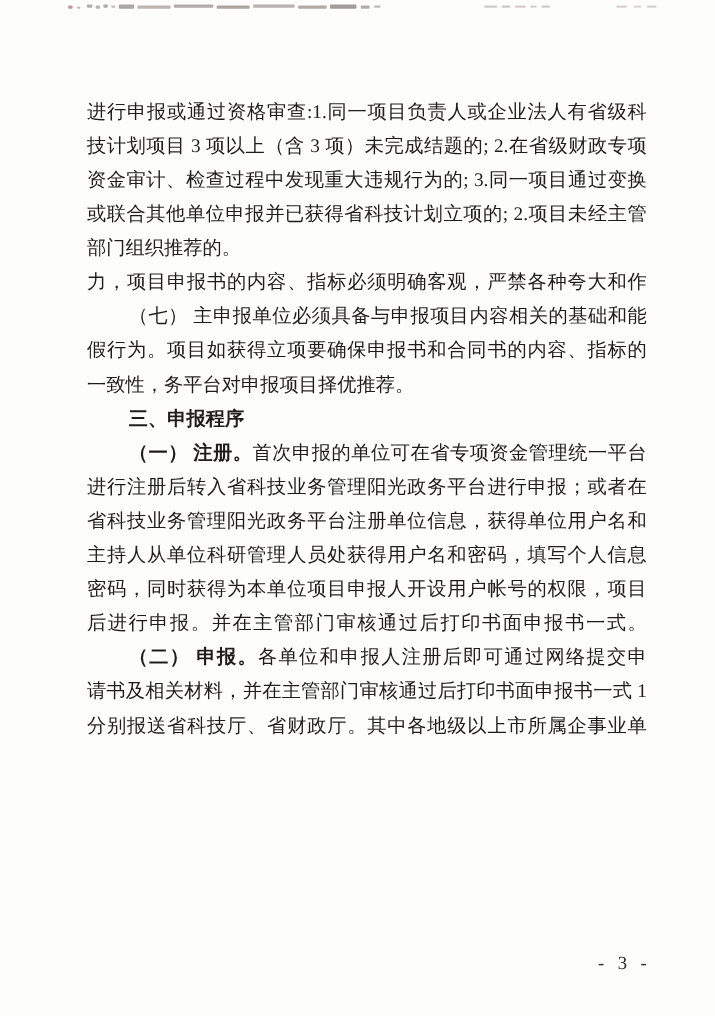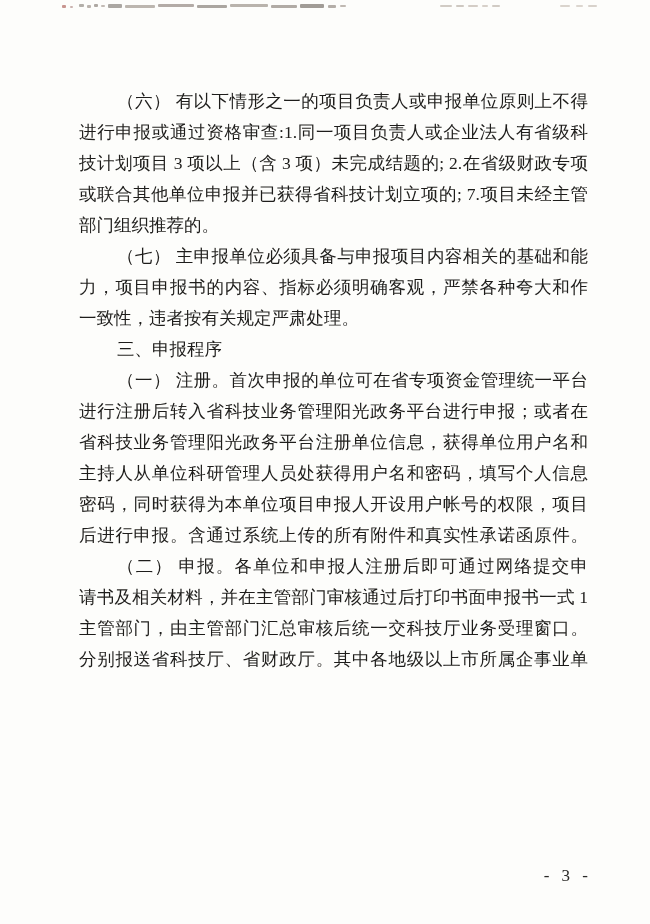--- a/index.html
+++ b/index.html
@@ -33,21 +33,21 @@
     font-size: 17.5px;
     white-space: normal;
     text-rendering: optimizeLegibility;
   }
   .line.indent { padding-left: 38px; }
   .line.just {
     text-align: justify;
     text-align-last: justify;
     text-justify: inter-character;
   }
-  .line .bold { font-weight: normal; }
+  .line .bold { font-weight: bold; }
 
   .page-number {
     position: absolute;
     right: 58px;
     top: 866px;
     font-size: 17px;
     letter-spacing: 4px;
     color: #2a2927;
   }
 </style>
@@ -76,36 +76,36 @@
       <div class="spk" style="left: 456px; top: 5px; width: 8px; height: 2px; background: rgb(190, 181, 173);"></div>
       <div class="spk" style="left: 468px; top: 5px; width: 10px; height: 2px; background: rgb(197, 188, 180);"></div>
       <div class="spk" style="left: 482px; top: 5px; width: 6px; height: 2px; background: rgb(201, 192, 184);"></div>
       <div class="spk" style="left: 492px; top: 5px; width: 8px; height: 2px; background: rgb(194, 185, 177);"></div>
       <div class="spk" style="left: 560px; top: 5px; width: 10px; height: 2px; background: rgb(205, 197, 189);"></div>
       <div class="spk" style="left: 576px; top: 5px; width: 7px; height: 2px; background: rgb(208, 200, 192);"></div>
       <div class="spk" style="left: 588px; top: 5px; width: 9px; height: 2px; background: rgb(203, 195, 187);"></div>
     </div>
 
   <div class="doc">
-      <div class="line indent just"><span>（六） 有以下情形之一的项目负责人或申报单位原则上不得</span></div>
       <div class="line just"><span>进行申报或通过资格审查:1.同一项目负责人或企业法人有省级科</span></div>
       <div class="line just"><span>技计划项目 3 项以上（含 3 项）未完成结题的; 2.在省级财政专项</span></div>
-      <div class="line just"><span>或联合其他单位申报并已获得省科技计划立项的; 7.项目未经主管</span></div>
+      <div class="line just"><span>资金审计、检查过程中发现重大违规行为的; 3.同一项目通过变换</span></div>
+      <div class="line just"><span>或联合其他单位申报并已获得省科技计划立项的; 2.项目未经主管</span></div>
       <div class="line"><span>部门组织推荐的。</span></div>
+      <div class="line just"><span>力，项目申报书的内容、指标必须明确客观，严禁各种夸大和作</span></div>
       <div class="line indent just"><span>（七） 主申报单位必须具备与申报项目内容相关的基础和能</span></div>
-      <div class="line just"><span>力，项目申报书的内容、指标必须明确客观，严禁各种夸大和作</span></div>
-      <div class="line"><span>一致性，违者按有关规定严肃处理。</span></div>
+      <div class="line just"><span>假行为。项目如获得立项要确保申报书和合同书的内容、指标的</span></div>
+      <div class="line"><span>一致性，务平台对申报项目择优推荐。</span></div>
       <div class="line indent"><span class="bold">三、申报程序</span></div>
       <div class="line indent just"><span class="bold">（一） 注册。</span><span>首次申报的单位可在省专项资金管理统一平台</span></div>
       <div class="line just"><span>进行注册后转入省科技业务管理阳光政务平台进行申报；或者在</span></div>
       <div class="line just"><span>省科技业务管理阳光政务平台注册单位信息，获得单位用户名和</span></div>
       <div class="line just"><span>主持人从单位科研管理人员处获得用户名和密码，填写个人信息</span></div>
       <div class="line just"><span>密码，同时获得为本单位项目申报人开设用户帐号的权限，项目</span></div>
-      <div class="line just"><span>后进行申报。含通过系统上传的所有附件和真实性承诺函原件。</span></div>
+      <div class="line just"><span>后进行申报。并在主管部门审核通过后打印书面申报书一式。</span></div>
       <div class="line indent just"><span class="bold">（二） 申报。</span><span>各单位和申报人注册后即可通过网络提交申</span></div>
       <div class="line just"><span>请书及相关材料，并在主管部门审核通过后打印书面申报书一式 1</span></div>
-      <div class="line just"><span>主管部门，由主管部门汇总审核后统一交科技厅业务受理窗口。</span></div>
       <div class="line just"><span>分别报送省科技厅、省财政厅。其中各地级以上市所属企事业单</span></div>
     </div>
 
   <div class="page-number">- 3 -</div>
 
 </div>
 
 </body></html>

